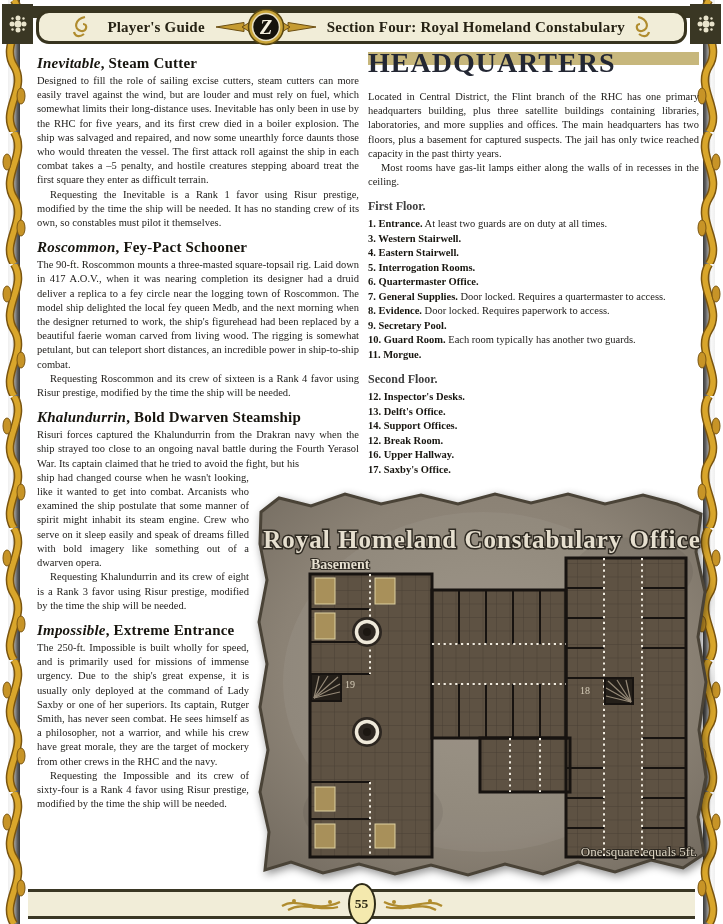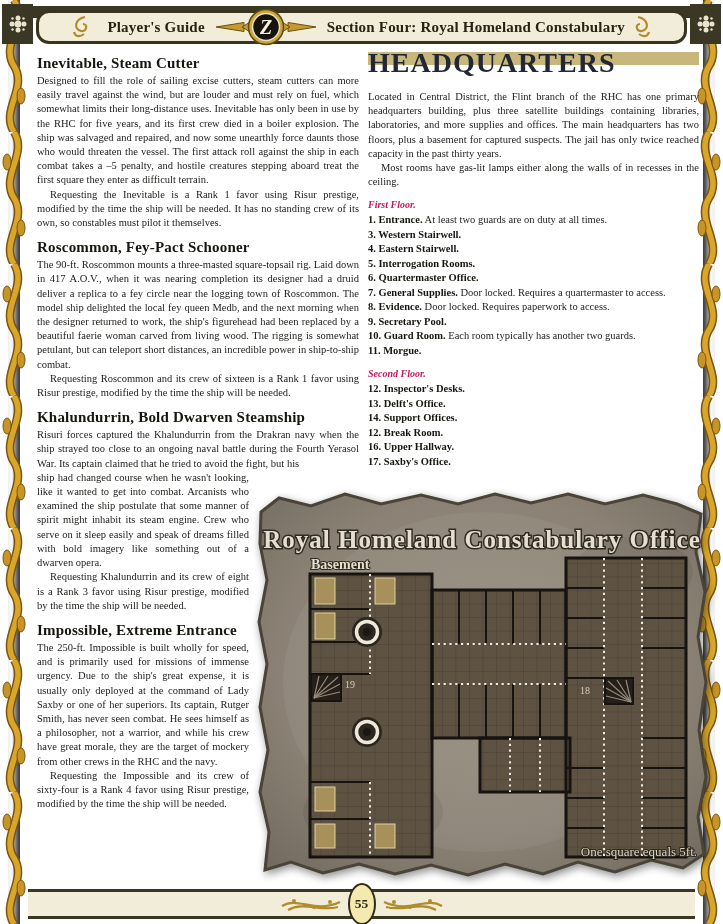--- a/index.html
+++ b/index.html
@@ -31,28 +31,28 @@
   .banner-title{
     font-weight:bold;font-size:15px;color:#262214;letter-spacing:.2px;white-space:nowrap;
   }
   
   .left-col{position:absolute;left:37px;top:55px;width:322px;z-index:2;}
   .right-col{position:absolute;left:368px;top:52px;width:331px;z-index:2;}
   p{margin:0;font-size:10.5px;line-height:14.2px;text-align:justify;}
   p.indent{text-indent:13px;}
   h3.ship{font-size:15px;margin:9px 0 2px 0;color:#17150f;letter-spacing:.2px;}
   h3.ship:first-child{margin-top:0;}
-  h3.ship .ship-name{margin-top:6px;}
+  h3.ship .ship-name{font-style:italic;margin-top:6px;}
   .narrow{width:212px;}
   .hq-title{
     font-size:28px;font-weight:bold;letter-spacing:1px;color:#232733;margin:0 0 16px 0;
     background:linear-gradient(to bottom,#c7b77c 0%,#c7b77c 58%,rgba(0,0,0,0) 58%);
     line-height:22px;
   }
-  h4.floor{font-size:10px;margin:10px 0 3px 0;color:#be185d;font-style:italic;}
+  h4.floor{font-size:12px;margin:10px 0 3px 0;color:#404040;}
   .room-list{margin:0;}
   .room-item{font-size:10.5px;line-height:14.5px;}
   .room-item b{color:#17150f;}
   
   .map-wrap{position:absolute;left:253px;top:482px;width:459px;height:406px;z-index:2;
     filter:drop-shadow(2px 3px 4px rgba(0,0,0,.45));}
   
   .footer-band{
     position:absolute;left:28px;right:28px;top:889px;height:30px;background:#f1edd8;
     border-top:3px solid #3a3724;border-bottom:3px solid #3a3724;z-index:4;
@@ -168,21 +168,21 @@
   </div>
 </div>
 
 <div class="left-col">
   <h3 class="ship"><span class="ship-name">Inevitable</span><span>, Steam Cutter</span></h3>
   <p>Designed to fill the role of sailing excise cutters, steam cutters can more easily travel against the wind, but are louder and must rely on fuel, which somewhat limits their long-distance uses. Inevitable has only been in use by the RHC for five years, and its first crew died in a boiler explosion. The ship was salvaged and repaired, and now some unearthly force daunts those who would threaten the vessel. The first attack roll against the ship in each combat takes a –5 penalty, and hostile creatures stepping aboard treat the first square they enter as difficult terrain.</p>
   <p class="indent">Requesting the Inevitable is a Rank 1 favor using Risur prestige, modified by the time the ship will be needed. It has no standing crew of its own, so constables must pilot it themselves.</p>
 
   <h3 class="ship"><span class="ship-name">Roscommon</span><span>, Fey-Pact Schooner</span></h3>
   <p>The 90-ft. Roscommon mounts a three-masted square-topsail rig. Laid down in 417 A.O.V., when it was nearing completion its designer had a druid deliver a replica to a fey circle near the logging town of Roscommon. The model ship delighted the local fey queen Medb, and the next morning when the designer returned to work, the ship's figurehead had been replaced by a beautiful faerie woman carved from living wood. The rigging is somewhat petulant, but can teleport short distances, an incredible power in ship-to-ship combat.</p>
-  <p class="indent">Requesting Roscommon and its crew of sixteen is a Rank 1 favor using Risur prestige, modified by the time the ship will be needed.</p>
+  <p class="indent">Requesting Roscommon and its crew of sixteen is a Rank 4 favor using Risur prestige, modified by the time the ship will be needed.</p>
 
   <h3 class="ship"><span class="ship-name">Khalundurrin</span><span>, Bold Dwarven Steamship</span></h3>
   <p>Risuri forces captured the Khalundurrin from the Drakran navy when the ship strayed too close to an ongoing naval battle during the Fourth Yerasol War. Its captain claimed that he tried to avoid the fight, but his</p>
   <div class="narrow">
     <p>ship had changed course when he wasn't looking, like it wanted to get into combat. Arcanists who examined the ship postulate that some manner of spirit might inhabit its steam engine. Crew who serve on it sleep easily and speak of dreams filled with bold imagery like something out of a dwarven opera.</p>
     <p class="indent">Requesting Khalundurrin and its crew of eight is a Rank 3 favor using Risur prestige, modified by the time the ship will be needed.</p>
 
     <h3 class="ship"><span class="ship-name">Impossible</span><span>, Extreme Entrance</span></h3>
     <p>The 250-ft. Impossible is built wholly for speed, and is primarily used for missions of immense urgency. Due to the ship's great expense, it is usually only deployed at the command of Lady Saxby or one of her superiors. Its captain, Rutger Smith, has never seen combat. He sees himself as a philosopher, not a warrior, and while his crew have great morale, they are the target of mockery from other crews in the RHC and the navy.</p>
     <p class="indent">Requesting the Impossible and its crew of sixty-four is a Rank 4 favor using Risur prestige, modified by the time the ship will be needed.</p>

